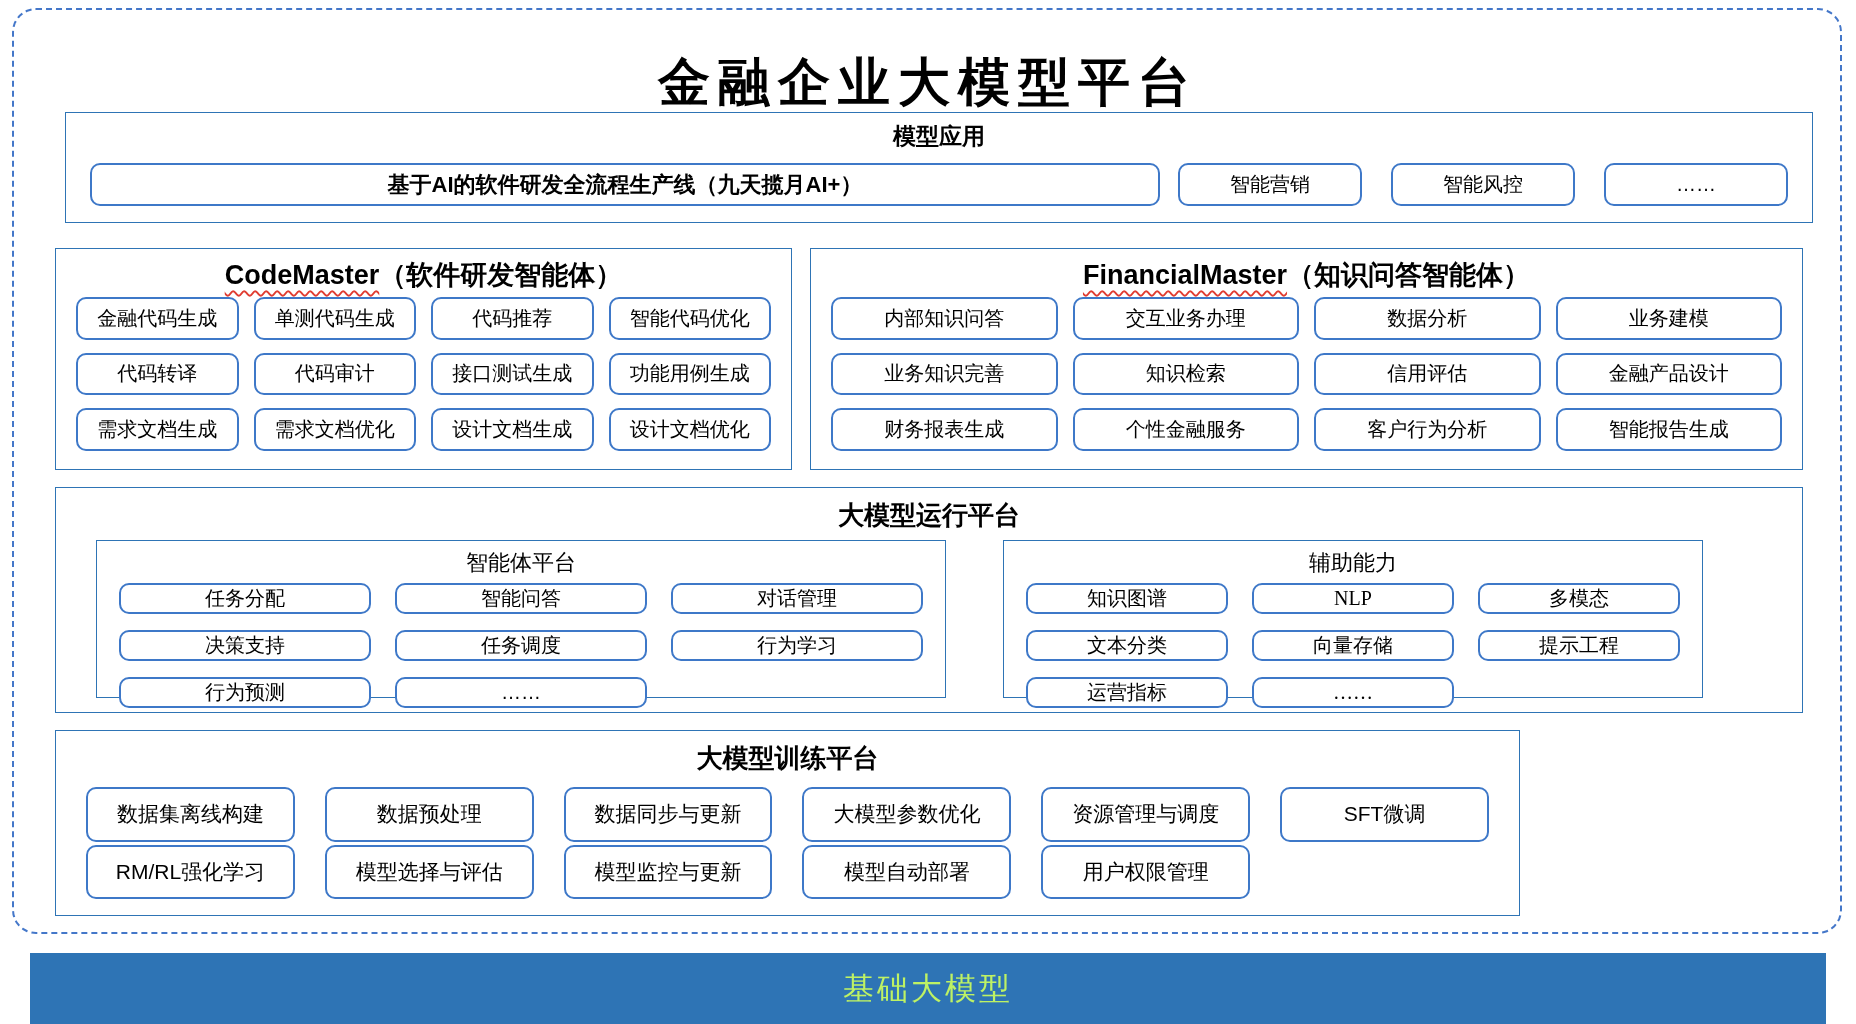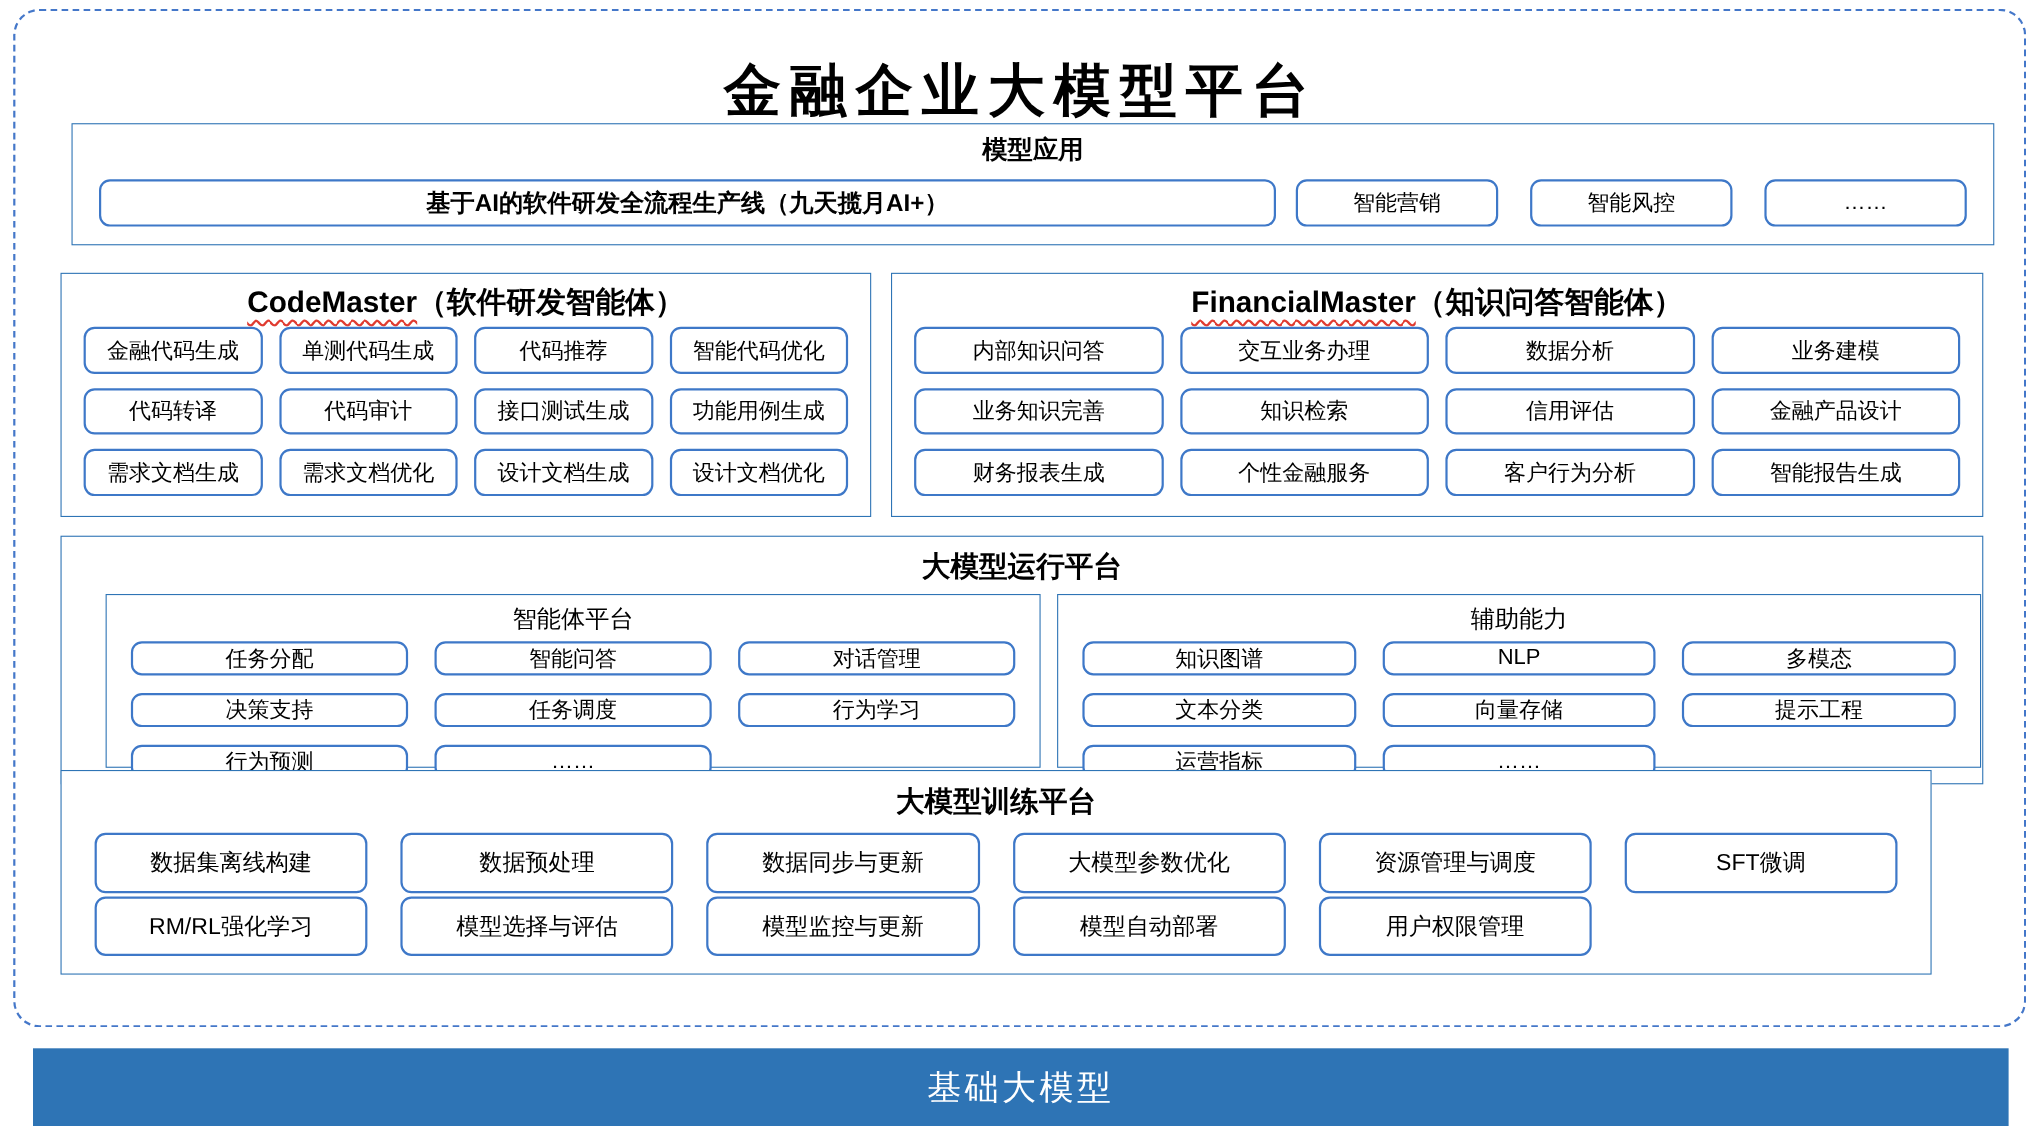--- a/index.html
+++ b/index.html
@@ -50,37 +50,37 @@
     position:absolute; left:20px; right:20px; top:48px; bottom:18px;
     display:grid; grid-template-columns:repeat(4,1fr); gap:13px 15px;
   }
   
   #run-platform { left:55px; top:487px; width:1748px; height:226px; }
   .sub-box {
     position:absolute; top:52px; height:158px;
     border:1.5px solid #2E74B5; box-sizing:border-box; background:#fff;
   }
   #agent-platform { left:40px; width:850px; }
-  #aux-capability { left:905px; width:840px; }
+  #aux-capability { left:947px; width:700px;font-family:Liberation Serif, serif; }
   .sub-title { text-align:center; font-size:22px; padding-top:7px; }
   .grid-2x4 {
     position:absolute; left:22px; right:22px; top:42px; bottom:14px;
     display:grid; grid-template-columns:repeat(3,1fr); gap:16px 24px;
   }
   
-  #train-platform { left:55px; top:700px; width:1701px; height:186px; }
+  #train-platform { left:55px; top:730px; width:1465px; height:186px; }
   .grid-2x6 {
     position:absolute; left:30px; right:30px; top:56px; bottom:16px;
     display:grid; grid-template-columns:repeat(6,1fr); gap:3px 30px;
   }
   .grid-2x6 .btn { font-size:21px; }
   
   #base-bar {
     position:absolute; left:30px; top:953px; width:1796px; height:71px;
-    background:#2E74B5; color:#ffffff; display:flex; align-items:center;
+    background:#2E74B5; color:#bef264; display:flex; align-items:center;
     justify-content:center; font-size:31px; letter-spacing:3px;
   }
 </style>
 </head>
 <body>
 
 <div class="frame"></div>
 
 <div class="page-title">金融企业大模型平台</div>
 

